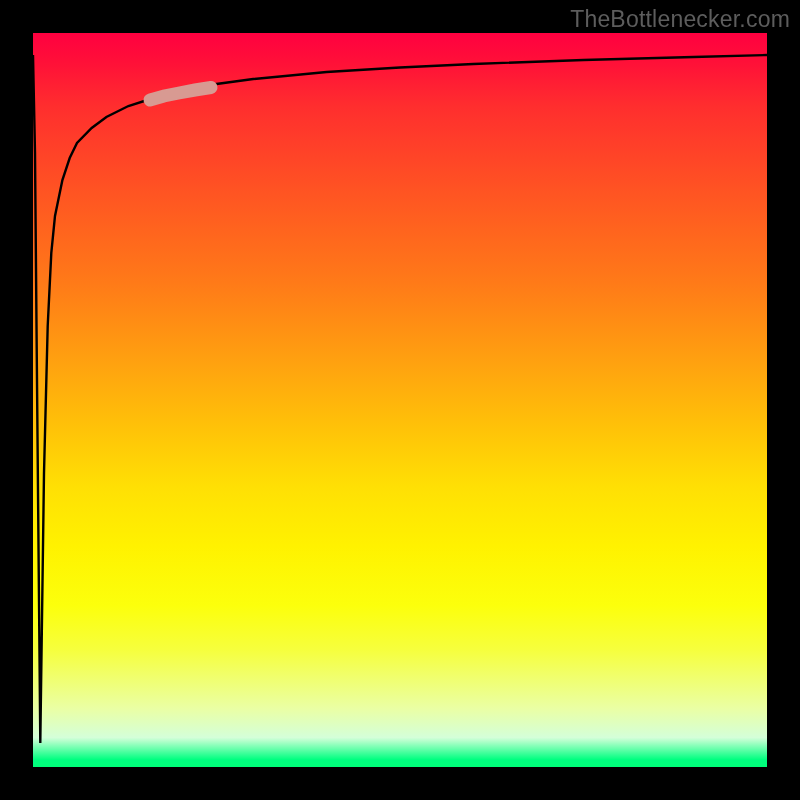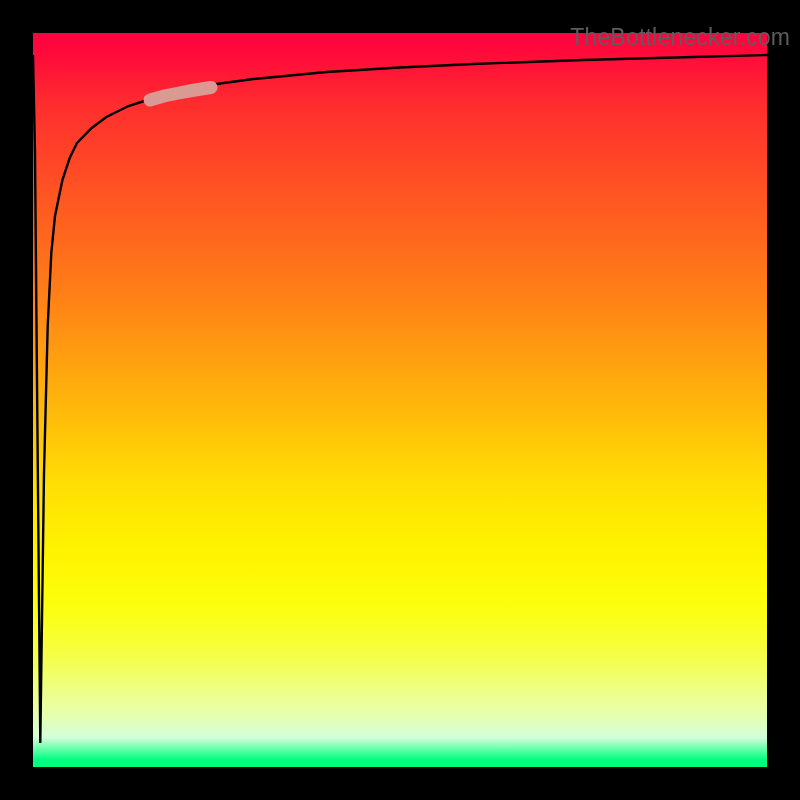--- a/index.html
+++ b/index.html
@@ -43,21 +43,21 @@
   .curve-svg {
     position: absolute;
     left: 33px;
     top: 33px;
     width: 734px;
     height: 734px;
     overflow: visible;
   }
   .watermark {
     position: absolute;
-    top: 24px;
+    top: 6px;
     right: 10px;
     font-family: Arial, Helvetica, sans-serif;
     font-size: 23px;
     color: #5d5d5d;
     letter-spacing: 0.2px;
   }
 </style>
 </head>
 <body>
 

